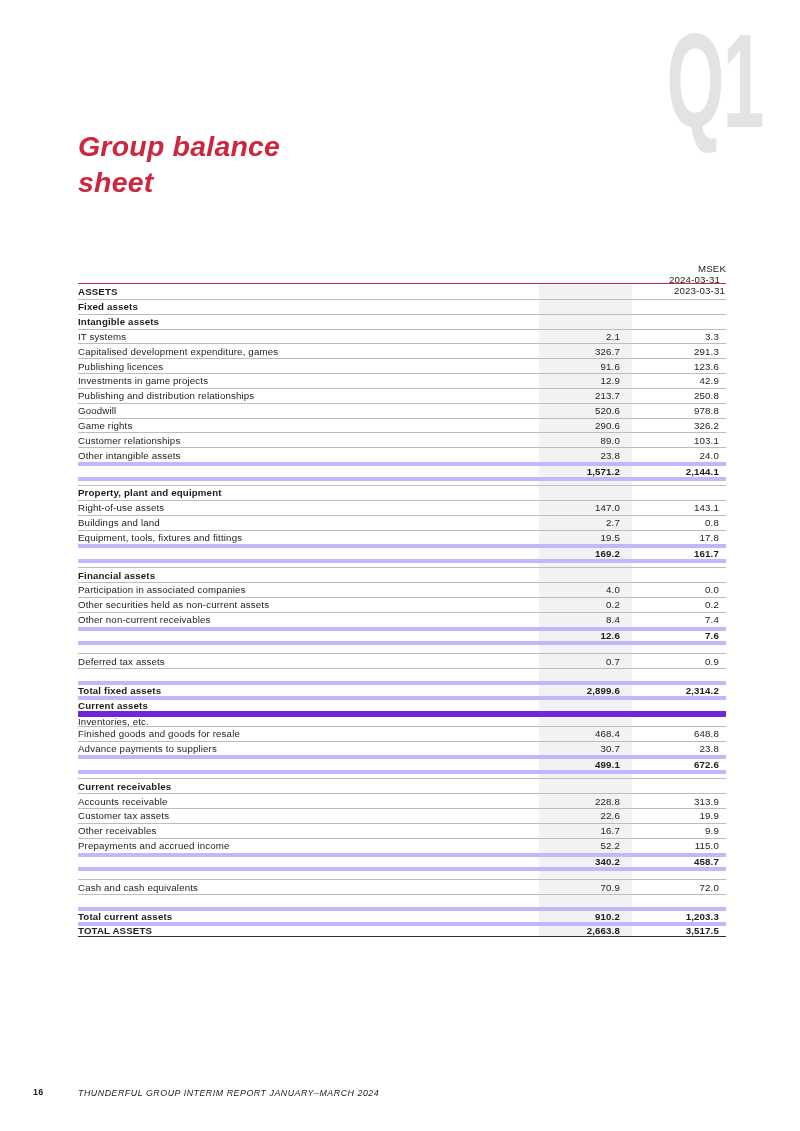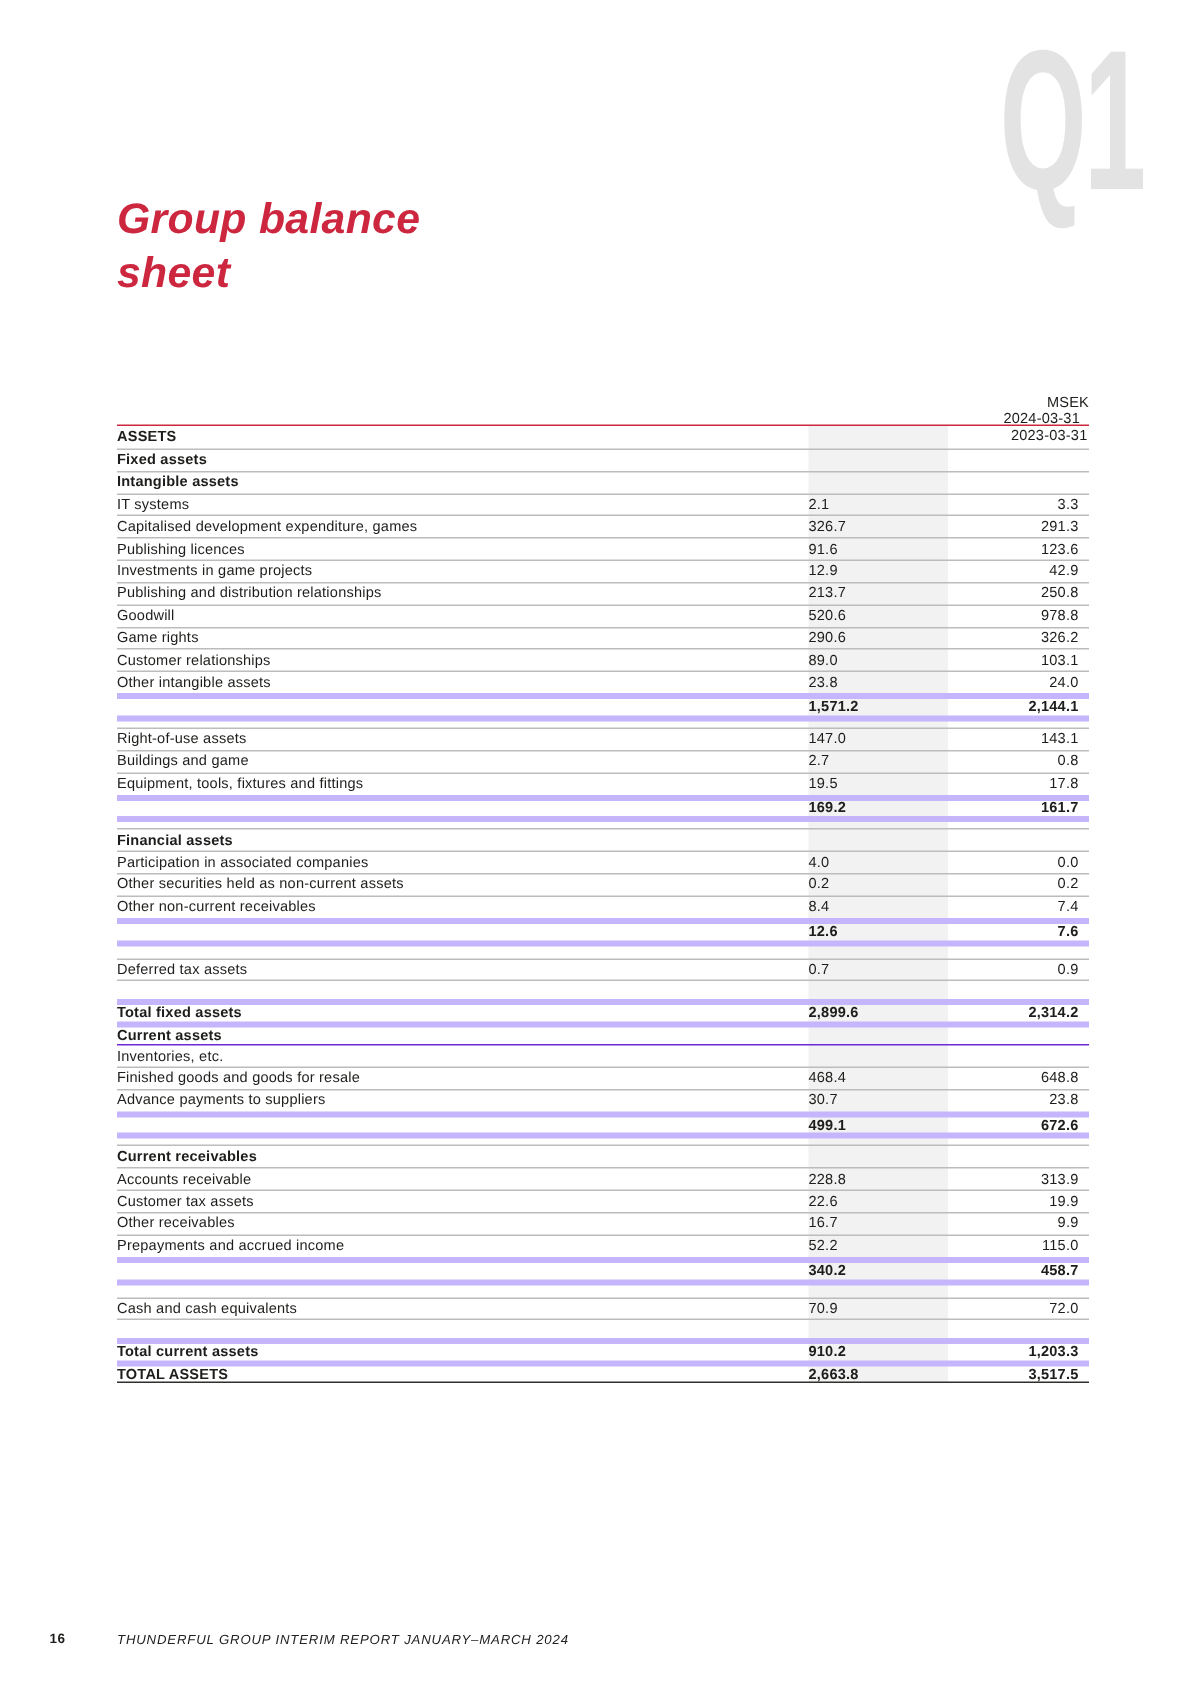--- a/index.html
+++ b/index.html
@@ -67,26 +67,26 @@
   .row {
     position: relative;
     display: flex;
     align-items: center;
     height: 14.85px;
     box-sizing: border-box;
     font-size: 9.7px;
     letter-spacing: 0.15px;
   }
   .row.top-light  { border-top: 1px solid #bcbcbc; }
-  .row.top-medium { border-top: 1px solid #6d28d9; }
+  .row.top-medium { border-top: 6px solid #6d28d9; }
   .row.top-dark   { border-top: 4px solid #c4b5fd; }
   .row.spacer { height: auto; }
   .cell { position: relative; }
   .cell.label { flex: 1; padding-right: 4px; white-space: nowrap; }
-  .cell.v1 { width: 93px; text-align: left; padding-right: 12px; box-sizing: border-box; }
+  .cell.v1 { width: 93px; text-align: right; padding-right: 12px; box-sizing: border-box; }
   .cell.v2 { width: 94px; text-align: right; padding-right: 7px; box-sizing: border-box; }
   .row.section .cell.label,
   .row.total .cell.label,
   .row.grand .cell.label { font-weight: 700; }
   .row.subtotal .cell.v1, .row.subtotal .cell.v2,
   .row.total .cell.v1,    .row.total .cell.v2,
   .row.grand .cell.v1,    .row.grand .cell.v2 { font-weight: 700; }
   .row.grand { border-bottom: 1px solid #2f2f2d; }
   .footer-num {
     position: absolute;
@@ -183,27 +183,32 @@
             <div class="cell label">Other intangible assets</div>
             <div class="cell v1">23.8</div>
             <div class="cell v2">24.0</div>
           </div>
           <div class="row subtotal top-dark">
             <div class="cell label"></div>
             <div class="cell v1">1,571.2</div>
             <div class="cell v2">2,144.1</div>
           </div>
           <div class="row spacer top-dark" style="height: 8px;"></div>
+          <div class="row section top-light">
+            <div class="cell label">Property, plant and equipment</div>
+            <div class="cell v1"></div>
+            <div class="cell v2"></div>
+          </div>
           <div class="row item top-light">
             <div class="cell label">Right-of-use assets</div>
             <div class="cell v1">147.0</div>
             <div class="cell v2">143.1</div>
           </div>
           <div class="row item top-light">
-            <div class="cell label">Buildings and game</div>
+            <div class="cell label">Buildings and land</div>
             <div class="cell v1">2.7</div>
             <div class="cell v2">0.8</div>
           </div>
           <div class="row item top-light">
             <div class="cell label">Equipment, tools, fixtures and fittings</div>
             <div class="cell v1">19.5</div>
             <div class="cell v2">17.8</div>
           </div>
           <div class="row subtotal top-dark">
             <div class="cell label"></div>

